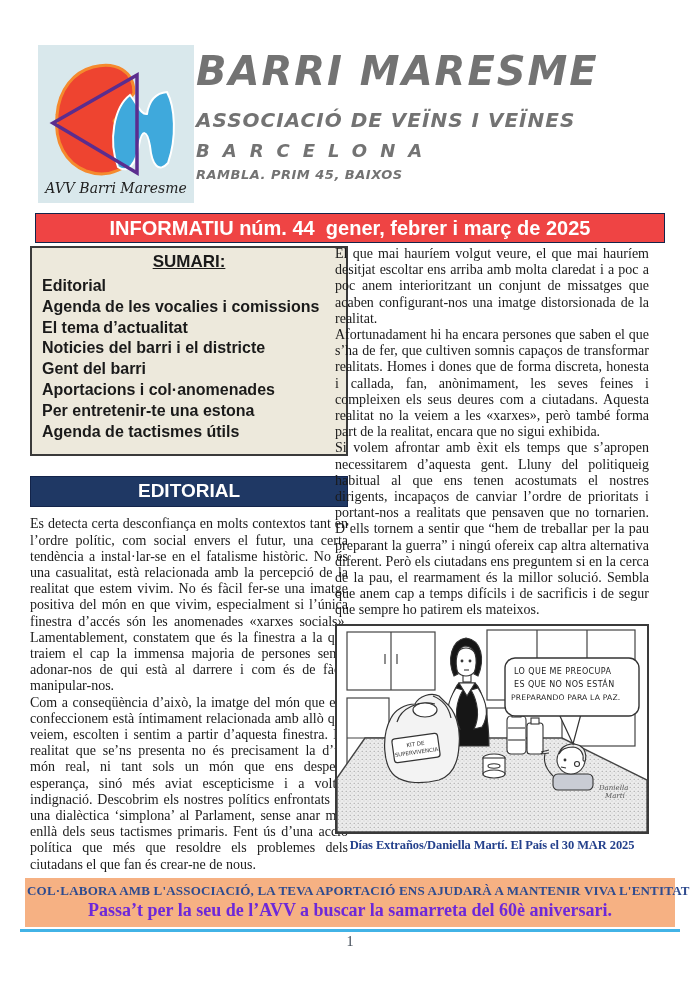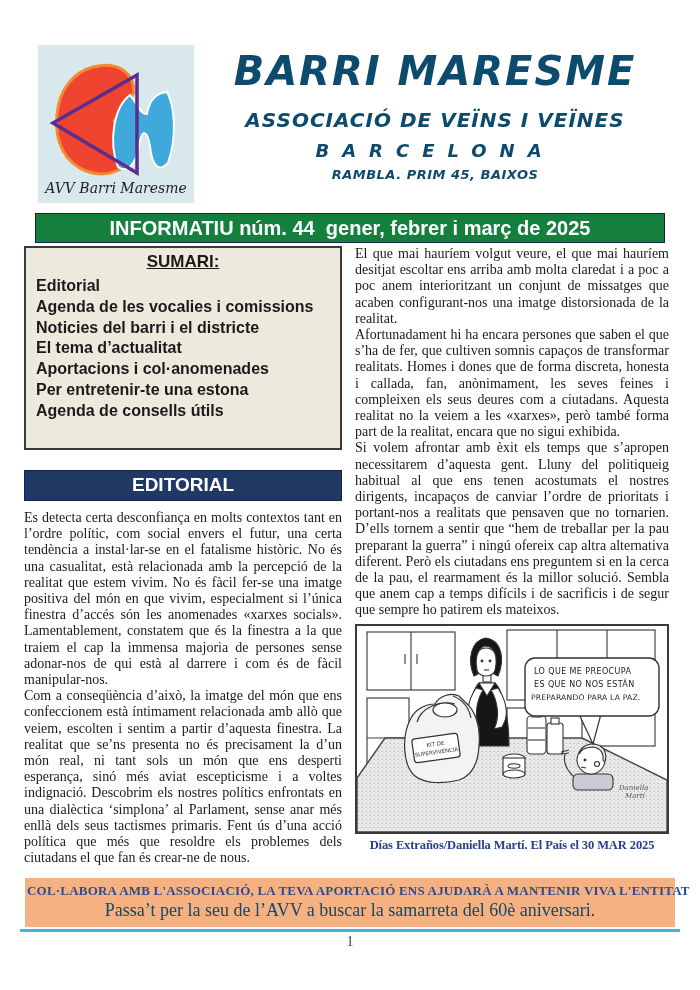--- a/index.html
+++ b/index.html
@@ -5,50 +5,50 @@
   * { margin:0; padding:0; box-sizing:border-box; }
   html,body { width:700px; height:990px; background:#ffffff; overflow:hidden; }
   body { position:relative; font-family:"Liberation Serif", serif; color:#1a1a1a; }
 
   
   .logo-box {
     position:absolute; left:38px; top:45px; width:156px; height:158px;
     background:#d9e8ec;
   }
   .masthead {
-    position:absolute; left:196px; top:48px; width:478px; text-align:center;
-    color:#0c4a6e; font-family:"DejaVu Sans", sans-serif;
+    position:absolute; left:196px; top:48px; width:478px; text-align:left;
+    color:#737373; font-family:"DejaVu Sans", sans-serif;
   }
   .masthead .title {
     font-size:40px; font-weight:bold; font-style:italic; letter-spacing:2px;
     white-space:nowrap;
   }
   .masthead .subtitle {
     margin-top:14px; font-size:20px; font-weight:bold; font-style:italic;
     letter-spacing:1px; white-space:nowrap;
   }
   .masthead .city {
     margin-top:8px; font-size:18px; font-weight:bold; font-style:italic;
     letter-spacing:13px; white-space:nowrap;
   }
   .masthead .addr1 { margin-top:6px; font-size:13px; font-weight:bold; font-style:italic; letter-spacing:0.5px; }
   .masthead .addr2 { margin-top:2px; font-size:13px; font-weight:bold; font-style:italic; letter-spacing:0.5px; }
 
   
   .info-banner {
     position:absolute; left:35px; top:213px; width:630px; height:30px;
-    background:#15803d; border:1px solid #13244a;
+    background:#ef4444; border:1px solid #13244a;
     color:#ffffff; font-family:"Liberation Sans", sans-serif;
     font-size:20px; font-weight:bold; text-align:center; line-height:28px;
     white-space:pre;
   }
 
   
-  .col-left  { position:absolute; left:24px;  top:246px; width:318px; }
-  .col-right { position:absolute; left:355px; top:246px; width:314px; }
+  .col-left  { position:absolute; left:30px;  top:246px; width:318px; }
+  .col-right { position:absolute; left:335px; top:246px; width:314px; }
 
   .sumari-box {
     border:2px solid #3a3a3a; background:#ede9dc;
     padding:4px 10px 12px 10px; min-height:204px;
     font-family:"Liberation Sans", sans-serif;
   }
   .sumari-title {
     text-align:center; font-size:17px; font-weight:bold;
     text-decoration:underline; margin-bottom:4px;
   }
@@ -78,21 +78,21 @@
   
   .footer-band {
     position:absolute; left:25px; top:878px; width:650px;
     background:#f6b183; text-align:center; padding:5px 2px 6px 2px;
   }
   .footer-band .l1 {
     font-size:13px; font-weight:bold; color:#2e4b8f; letter-spacing:0.2px;
     white-space:nowrap;
   }
   .footer-band .l2 {
-    margin-top:1px; font-size:18px; font-weight:normal; color:#0c4a6e;
+    margin-top:1px; font-size:18px; font-weight:bold; color:#6d28d9;
   }
   .footer-rule {
     position:absolute; left:20px; top:929px; width:660px;
     border-top:3px solid #42b3e6;
   }
   .page-num {
     position:absolute; left:0; top:934px; width:700px; text-align:center;
     font-size:14px; color:#3c4652;
   }
 </style>
@@ -119,25 +119,26 @@
   <div class="addr1">RAMBLA. PRIM 45, BAIXOS</div>
 </div>
 
 <div class="info-banner">INFORMATIU núm. 44  gener, febrer i març de 2025</div>
 
 <div class="col-left">
   <div class="sumari-box">
     <div class="sumari-title">SUMARI:</div>
     <div class="sumari-item">Editorial</div>
     <div class="sumari-item">Agenda de les vocalies i comissions</div>
+    <div class="sumari-item">El tema d’actualitat</div>
     <div class="sumari-item">Noticies del barri i el districte</div>
-    <div class="sumari-item">El tema d’actualitat</div>
+    <div class="sumari-item">Gent del barri</div>
     <div class="sumari-item">Aportacions i col·anomenades</div>
     <div class="sumari-item">Per entretenir-te una estona</div>
-    <div class="sumari-item">Agenda de consells útils</div>
+    <div class="sumari-item">Agenda de tactismes útils</div>
   </div>
 
   <div class="editorial-banner">EDITORIAL</div>
 
   <p class="body-par">Es detecta certa desconfiança en molts contextos tant en l’ordre polític, com social envers el futur, una certa tendència a instal·lar-se en el fatalisme històric. No és una casualitat, està relacionada amb la percepció de la realitat que estem vivim. No és fàcil fer-se una imatge positiva del món en que vivim, especialment si l’única finestra d’accés són les anomenades «xarxes socials». Lamentablement, constatem que és la finestra a la que traiem el cap la immensa majoria de persones sense adonar-nos de qui està al darrere i com és de fàcil manipular-nos.</p>
   <p class="body-par">Com a conseqüència d’això, la imatge del món que ens confeccionem està íntimament relacionada amb allò que veiem, escolten i sentim a partir d’aquesta finestra. La realitat que se’ns presenta no és precisament la d’un món real, ni tant sols un món que ens desperti esperança, sinó més aviat escepticisme i a voltes indignació. Descobrim els nostres polítics enfrontats en una dialèctica ‘simplona’ al Parlament, sense anar més enllà dels seus tactismes primaris. Fent ús d’una acció política que més que resoldre els problemes dels ciutadans el que fan és crear-ne de nous.</p>
 </div>
 
 <div class="col-right">
   <p class="body-par">El que mai hauríem volgut veure, el que mai hauríem desitjat escoltar ens arriba amb molta claredat i a poc a poc anem interioritzant un conjunt de missatges que acaben configurant-nos una imatge distorsionada de la realitat.</p>

